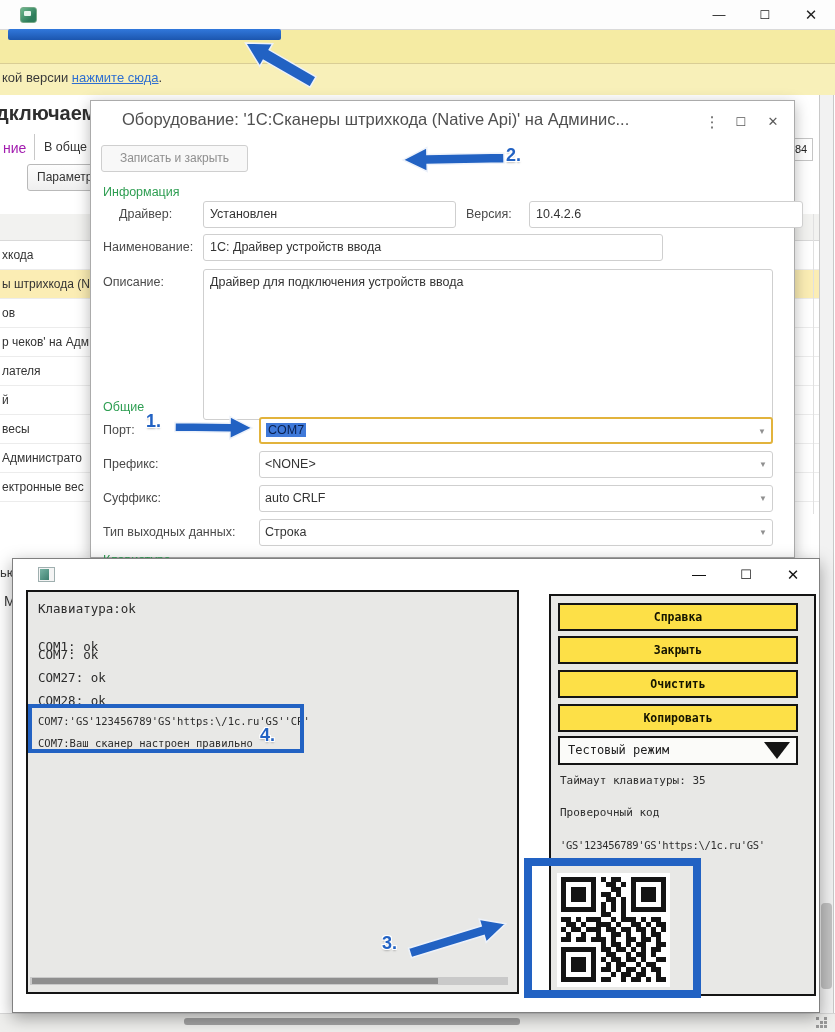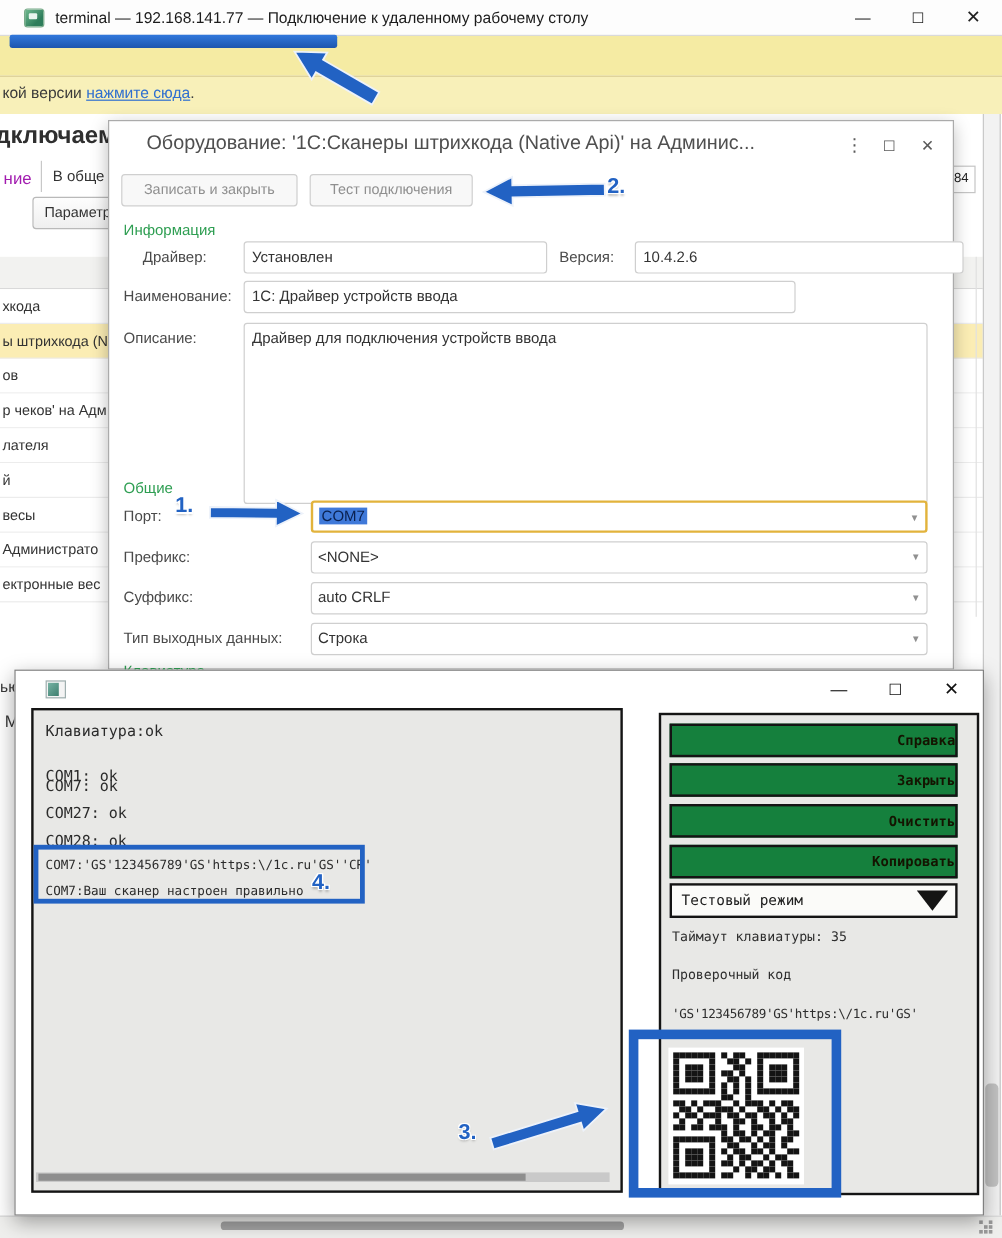--- a/index.html
+++ b/index.html
@@ -72,23 +72,23 @@
   .tw-icon { left:25px; top:8px; width:17px; height:15px; background:#F4F4F4; border:1px solid #9FAFAF; }
   .tw-icon::after { content:""; position:absolute; left:1px; top:1px; width:9px; height:11px;
     background:linear-gradient(135deg,#77B3A4,#3E7F6F); }
   .tw-ctl { top:2px; width:36px; height:27px; text-align:center; line-height:27px; font-size:14px; color:#111; }
   .console { left:13px; top:31px; width:493px; height:404px; background:#E8E8E6; border:2px solid #141414; }
   .cline { position:absolute; left:10px; font-family:"DejaVu Sans Mono", monospace; font-size:12.5px; color:#2b2b2b; white-space:nowrap; }
   .cline.small { font-size:10.5px; }
   .con-sb-track { left:2px; top:385px; width:478px; height:8px; background:#C9C9C9; }
   .con-sb-thumb { left:4px; top:386px; width:406px; height:6px; background:#8E8E8E; }
   .rpanel { left:536px; top:35px; width:267px; height:402px; background:#E8E8E6; border:2px solid #141414; }
-  .ybtn { left:7px; width:240px; height:28px; background:#15803d; border:2px solid #141414;
+  .ybtn { left:7px; width:240px; height:28px; background:#fde047; border:2px solid #141414;
     font-family:"DejaVu Sans Mono", monospace; font-size:11.5px; font-weight:bold; color:#141400;
-    text-align:right; line-height:24px; }
+    text-align:center; line-height:24px; }
   .mode-dd { left:7px; top:140px; width:240px; height:29px; background:#FBFBF9; border:2px solid #141414;
     font-family:"DejaVu Sans Mono", monospace; font-size:12px; color:#202020; line-height:25px; padding-left:8px; }
   .mode-dd .tri { position:absolute; right:6px; top:4px; width:0; height:0;
     border-left:13px solid transparent; border-right:13px solid transparent; border-top:17px solid #141414; }
   .ptext { position:absolute; left:9px; font-family:"DejaVu Sans Mono", monospace; font-size:11px; color:#2e2e2e; white-space:nowrap; }
   .code-val { font-size:10.5px; letter-spacing:-0.3px; }
   .qr-white { left:6px; top:277px; width:113px; height:114px; background:#fff; }
   #qr-grid { position:absolute; left:4px; top:4px; display:grid; grid-template-columns:repeat(21,5px); grid-auto-rows:5px; }
   .qb { background:#141414; }
 
@@ -102,21 +102,20 @@
     text-shadow:-1px -1px 0 #fff, 1px -1px 0 #fff, -1px 1px 0 #fff, 1px 1px 0 #fff, 0 2px 2px rgba(0,0,0,.25); }
   #arrows { position:absolute; left:0; top:0; z-index:44; pointer-events:none; }
 </style>
 </head>
 <body>
 
 <div id="screen">
 
   <div class="abs titlebar">
     <div class="abs rdp-icon"></div>
-    <div class="abs win-title nowrap" style="width:640px">terminal — 192.168.141.77 — Подключение к удаленному рабочему столу</div>
     <div class="abs cap-btn" style="left:699px">—</div>
     <div class="abs cap-btn" style="left:745px; font-size:12px">☐</div>
     <div class="abs cap-btn" style="left:791px; font-size:15px">✕</div>
   </div>
 
   <div class="abs notif-top"></div>
   <div class="abs notif-bottom"></div>
   <div class="abs notif-text nowrap" style="width:420px"><span>кой версии </span><span class="notif-link">нажмите сюда</span><span>.</span></div>
 
   <div class="abs bg-heading">дключаем</div>
@@ -163,21 +162,20 @@
   <div class="abs hthumb"></div>
   <div class="abs grip"></div>
 
   <div class="abs dialog">
     <div class="abs dlg-title">Оборудование: '1С:Сканеры штрихкода (Native Api)' на Админис...</div>
     <div class="abs dlg-ctl" style="left:613px; width:16px; font-size:15px">⋮</div>
     <div class="abs dlg-ctl" style="left:639px; width:22px; font-size:12px">☐</div>
     <div class="abs dlg-ctl" style="left:671px; width:22px; font-size:13px">✕</div>
 
     <div class="abs tb-btn" style="left:10px; width:147px">Записать и закрыть</div>
-    <div class="abs tb-btn" style="left:167px; width:136px">Тест подключения</div>
 
     <div class="abs sect" style="left:12px; top:84px">Информация</div>
 
     <div class="abs flabel" style="left:28px; top:106px">Драйвер:</div>
     <div class="abs finput" style="left:112px; top:100px; width:253px">Установлен</div>
     <div class="abs flabel" style="left:375px; top:106px">Версия:</div>
     <div class="abs finput" style="left:438px; top:100px; width:274px">10.4.2.6</div>
 
     <div class="abs flabel" style="left:12px; top:139px">Наименование:</div>
     <div class="abs finput" style="left:112px; top:133px; width:460px">1С: Драйвер устройств ввода</div>

